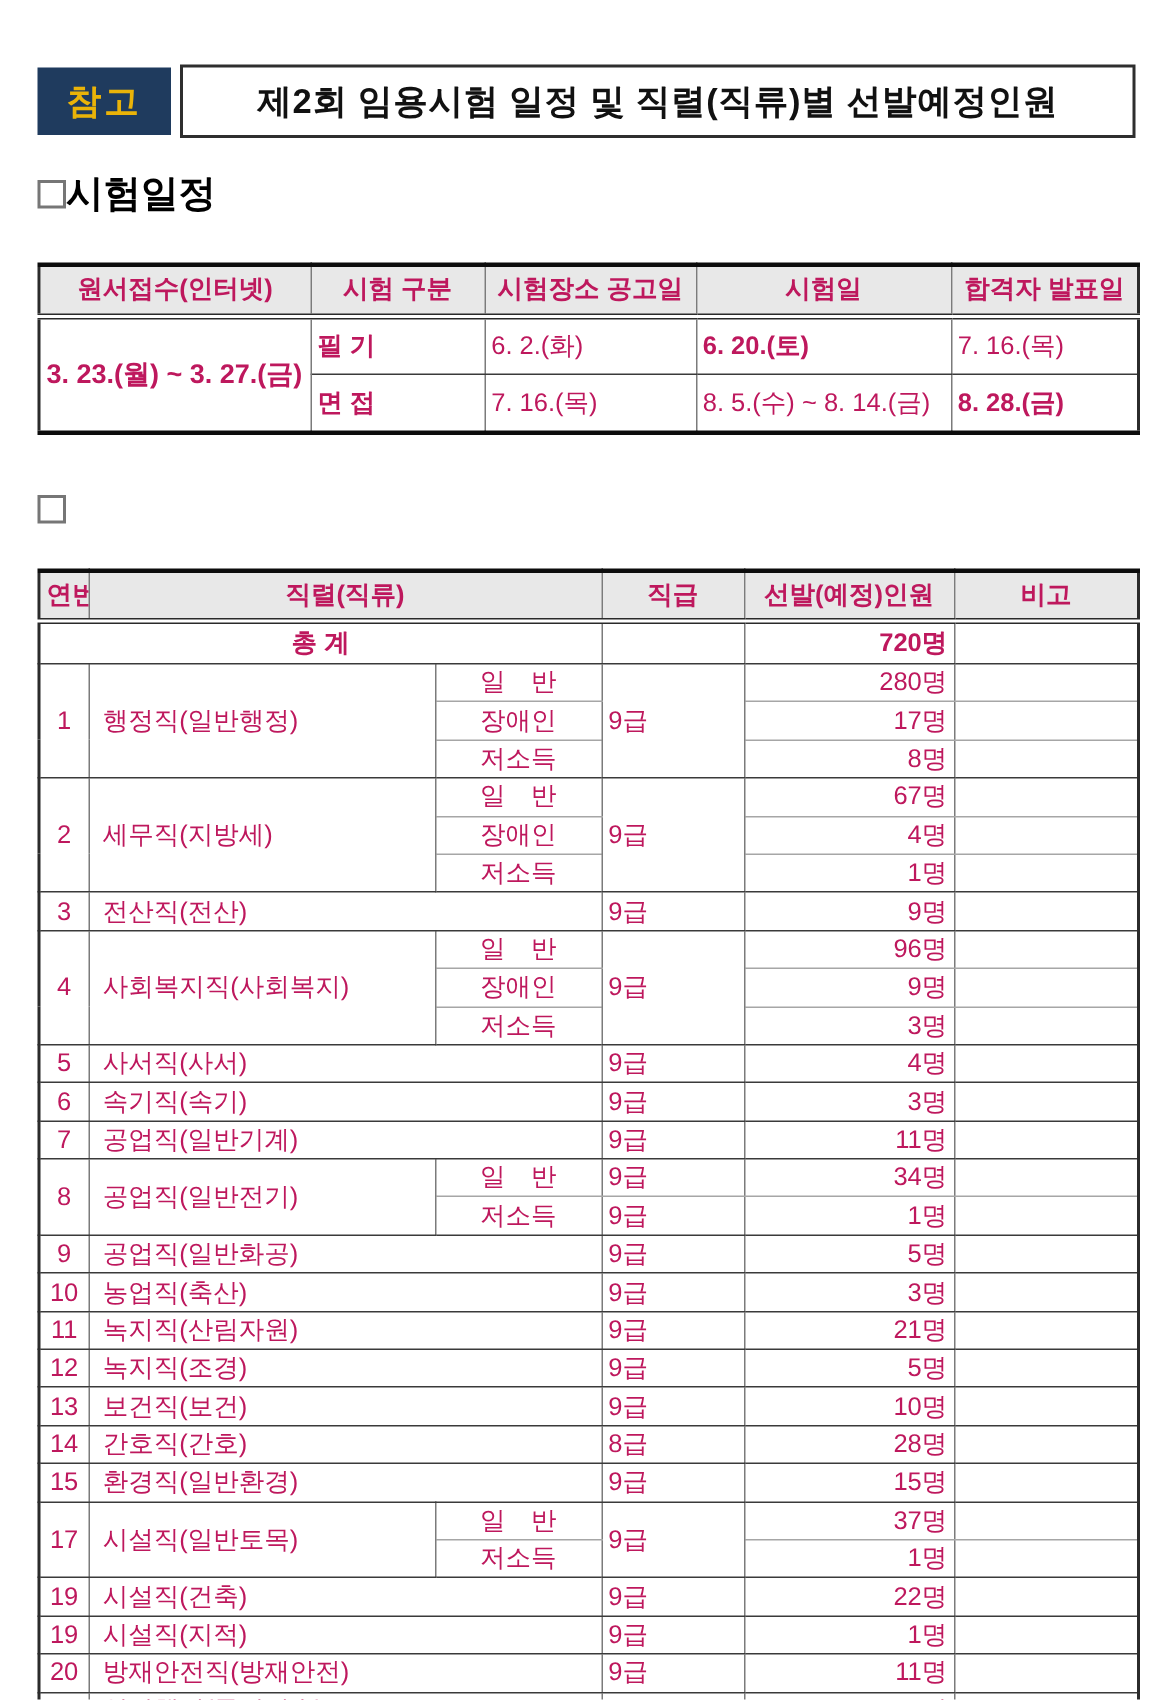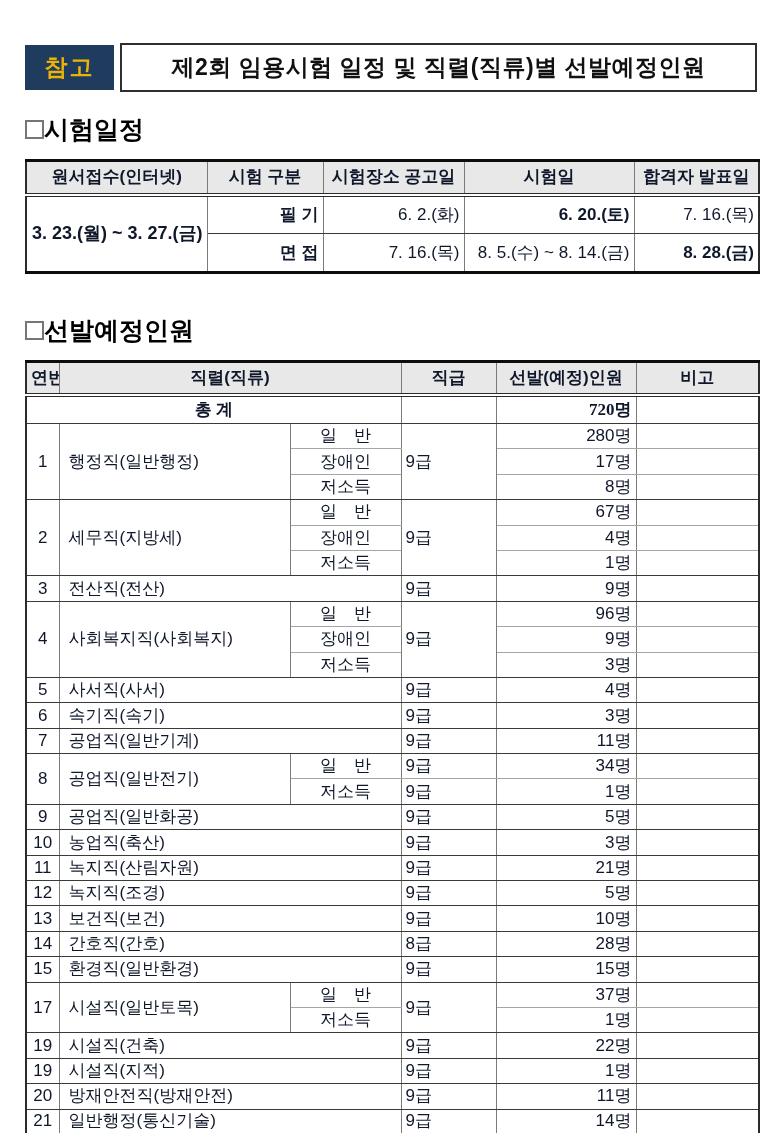--- a/index.html
+++ b/index.html
@@ -30,45 +30,45 @@
     display: flex; align-items: center; 
     font-size: 25px; font-weight: bold; color: #000;
     margin-top: 21px; line-height: 32px;
   }
   .section-heading.second { margin-top: 40px; }
   .sq { width: 19px; height: 19px; border: 2px solid #767676; background: #fff; flex: 0 0 auto; }
 
   
   table.tbl {
     border-collapse: collapse; table-layout: fixed;
-    width: 733px; margin-top: 14px;
-    font-size: 17px; color: #0f172a; padding-left: 28px;
+    width: 733px; margin-top: 30px;
+    font-size: 17px; color: #be185d; padding-left: 28px;
   }
   table.tbl td, table.tbl th {
     border: 1px solid; border-color: #3a3a3a #7b7b7b;
     padding: 0 4px; line-height: 1.05; overflow: hidden; white-space: nowrap;
   }
   table.tbl th {
     background: #e8e8e8; font-weight: bold; text-align: center;
     border-bottom: 4px double #2a2a2a;
   }
   table.tbl { border-left: 2px solid #2b2b2b; border-right: 2px solid #2b2b2b; }
   table.tbl { border-top: 3px solid #0c0c0c; border-bottom: 3px solid #0c0c0c; }
   .bold { font-weight: bold; }
 
   
   .schedule thead tr { height: 34px; }
   .schedule tbody tr { height: 39px; }
-  .schedule td { text-align: right; }
+  .schedule td { text-align: left; }
   .schedule .c-period { font-size: 18px; font-weight: bold; }
 
   
   .selection { border-bottom-width: 4px; }
   .selection thead tr { height: 33px; }
-  .selection tr.total-row { height: 29px; font-weight: bold; font-family: Liberation Serif, serif; }
+  .selection tr.total-row { height: 29px; font-weight: bold; }
   .selection tbody tr.data-row { height: 25.4px; }
   .selection td.c-no { text-align: center; }
   .selection td.c-name { text-align: left; padding-left: 9px; }
   .selection td.c-cat { text-align: center; }
   .selection td.c-grade { text-align: left; }
   .selection td.c-count { text-align: right; padding-right: 4px; }
   .selection td.total-label { text-align: center; }
   
   .selection tr.pre-light > td.rowline { border-bottom-color: #a6a6a6; }
   .selection tr.cont > td.rowline { border-top-color: #a6a6a6; }
@@ -117,21 +117,20 @@
         <td class="bold">면 접</td>
         <td>7. 16.(목)</td>
         <td>8. 5.(수) ~ 8. 14.(금)</td>
         <td class="bold">8. 28.(금)</td>
       </tr>
     </tbody>
   </table>
 
   <div class="section-heading second">
     <span class="sq"></span>
-    <span>선발예정인원</span>
   </div>
 
   <table class="tbl selection">
     <colgroup>
       <col style="width:33px">
         <col style="width:231px">
         <col style="width:111px">
         <col style="width:95px">
         <col style="width:140px">
         <col style="width:123px">

